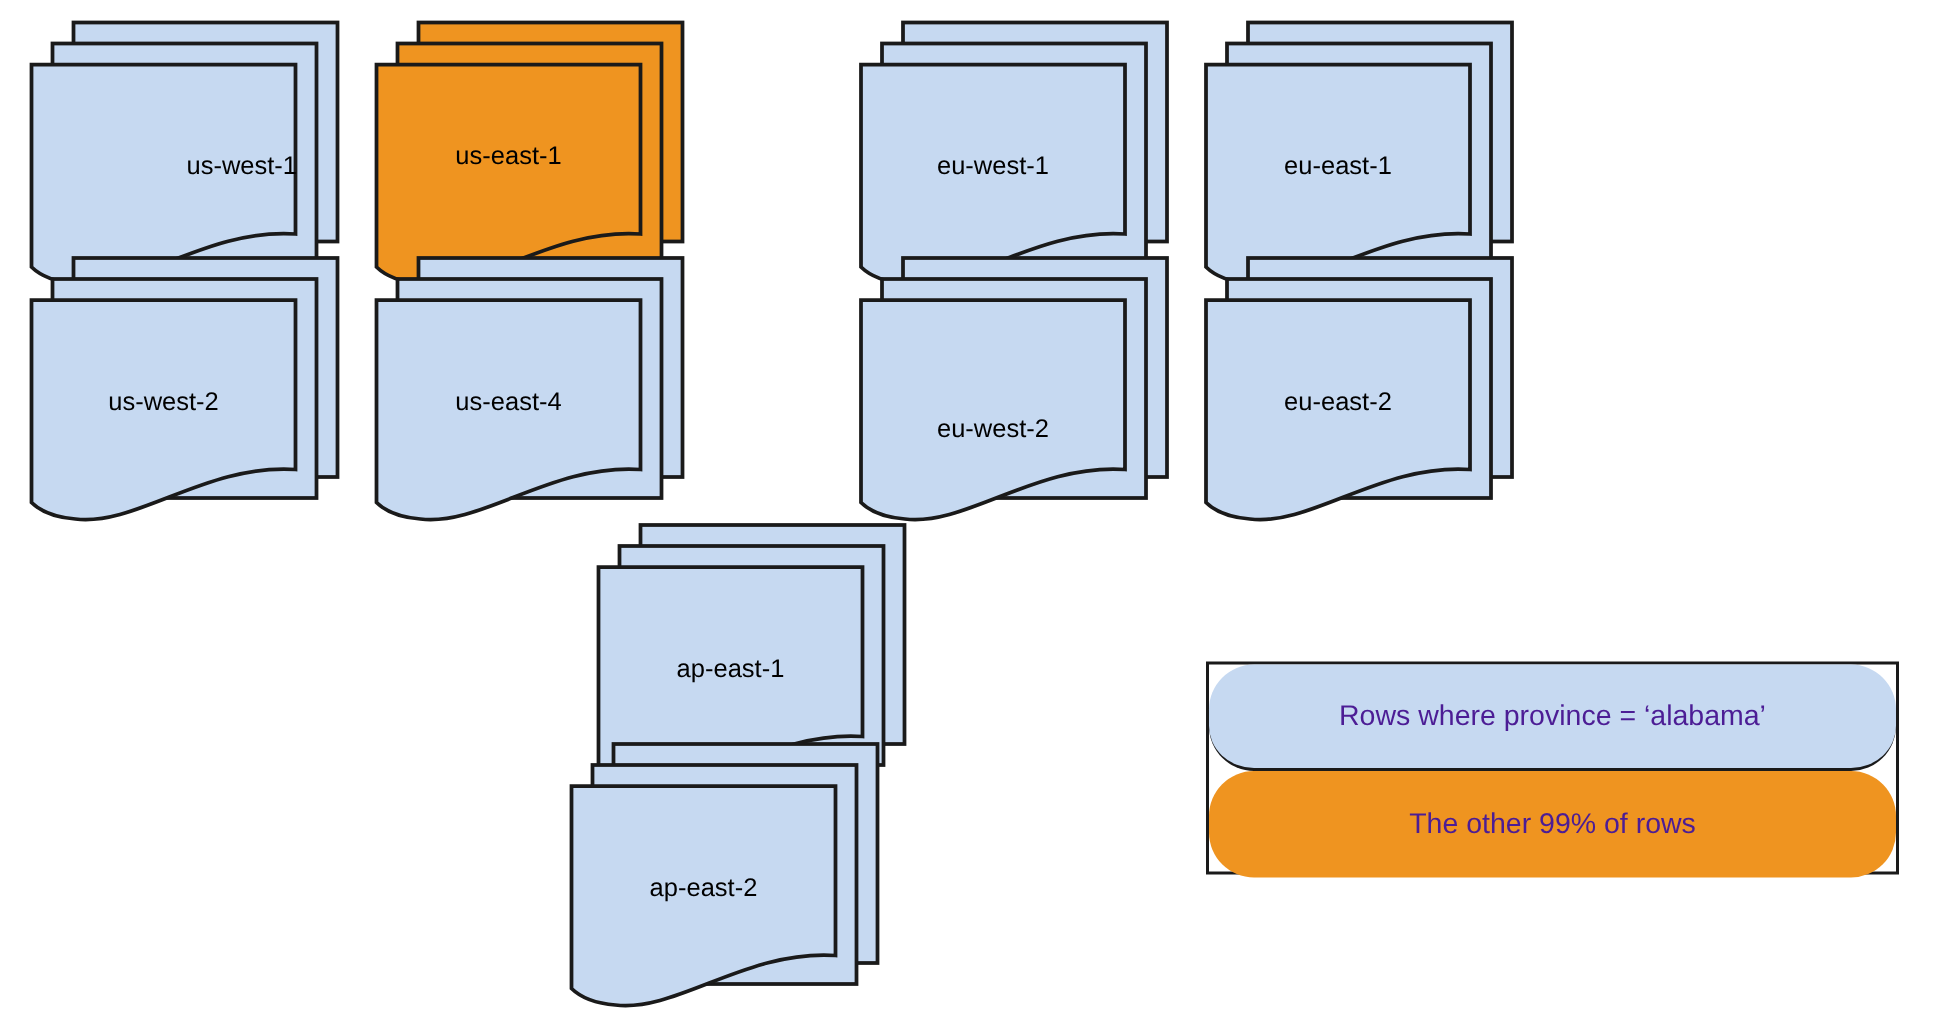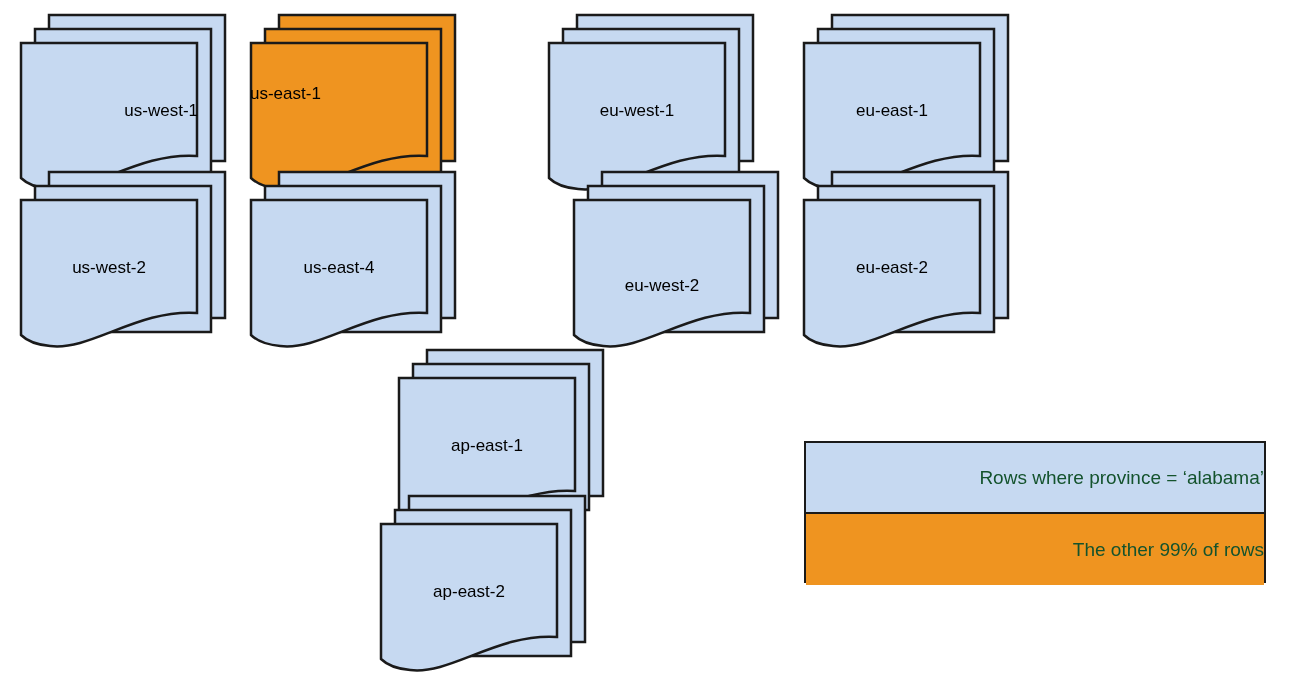--- a/index.html
+++ b/index.html
@@ -38,25 +38,26 @@
   }
   .legend {
     position: absolute;
     box-sizing: border-box;
     border: 2px solid #1a1a1a;
   }
   .legend-row {
     box-sizing: border-box;
     display: flex;
     align-items: center;
-    justify-content: flex-end;
+    justify-content: center;
     font-family: "Liberation Sans", sans-serif;
     font-size: 19px;
-    color: #14532d;
+    color: #4c1d95;
     white-space: nowrap;
+    border-radius: 30px;
   }
   .legend-row-top {
     border-bottom: 2px solid #1a1a1a;
   }
 </style>
 </head>
 <body>
 
 <div id="canvas">
     <div class="doc-stack" style="left: 20px; top: 14px; width: 212px; height: 186px;">
@@ -66,23 +67,23 @@
         <path d="M 1 1 L 177 1 L 177 114 C 117.48 110, 71.2 152, 30.26 147 C 17.8 146, 7.12 142, 1 136 Z" fill="#C6D9F1" stroke="#1a1a1a" stroke-width="2.5" stroke-linejoin="miter" transform="translate(0,28)"></path>
       </svg>
       <div class="doc-label" style="left: 0px; top: 87.2px; width: 178px; text-align: right;">us-west-1</div>
     </div>
     <div class="doc-stack" style="left: 250px; top: 14px; width: 212px; height: 186px;">
       <svg width="212" height="186" viewBox="0 0 212 186">
         <rect x="29" y="1" width="176" height="146" fill="#EF9420" stroke="#1a1a1a" stroke-width="2.5" transform="translate(0,0)"></rect>
         <rect x="15" y="1" width="176" height="146" fill="#EF9420" stroke="#1a1a1a" stroke-width="2.5" transform="translate(0,14)"></rect>
         <path d="M 1 1 L 177 1 L 177 114 C 117.48 110, 71.2 152, 30.26 147 C 17.8 146, 7.12 142, 1 136 Z" fill="#EF9420" stroke="#1a1a1a" stroke-width="2.5" stroke-linejoin="miter" transform="translate(0,28)"></path>
       </svg>
-      <div class="doc-label" style="left: 0px; top: 70px; width: 178px; text-align: left;">us-east-1</div>
+      <div class="doc-label" style="left: 0px; top: 80px; width: 178px; text-align: center;">us-east-1</div>
     </div>
-    <div class="doc-stack" style="left: 548px; top: 14px; width: 212px; height: 186px;">
+    <div class="doc-stack" style="left: 573px; top: 14px; width: 212px; height: 186px;">
       <svg width="212" height="186" viewBox="0 0 212 186">
         <rect x="29" y="1" width="176" height="146" fill="#C6D9F1" stroke="#1a1a1a" stroke-width="2.5" transform="translate(0,0)"></rect>
         <rect x="15" y="1" width="176" height="146" fill="#C6D9F1" stroke="#1a1a1a" stroke-width="2.5" transform="translate(0,14)"></rect>
         <path d="M 1 1 L 177 1 L 177 114 C 117.48 110, 71.2 152, 30.26 147 C 17.8 146, 7.12 142, 1 136 Z" fill="#C6D9F1" stroke="#1a1a1a" stroke-width="2.5" stroke-linejoin="miter" transform="translate(0,28)"></path>
       </svg>
       <div class="doc-label" style="left: 0px; top: 87.2px; width: 178px; text-align: center;">eu-west-1</div>
     </div>
     <div class="doc-stack" style="left: 803px; top: 14px; width: 212px; height: 186px;">
       <svg width="212" height="186" viewBox="0 0 212 186">
         <rect x="29" y="1" width="176" height="146" fill="#C6D9F1" stroke="#1a1a1a" stroke-width="2.5" transform="translate(0,0)"></rect>

